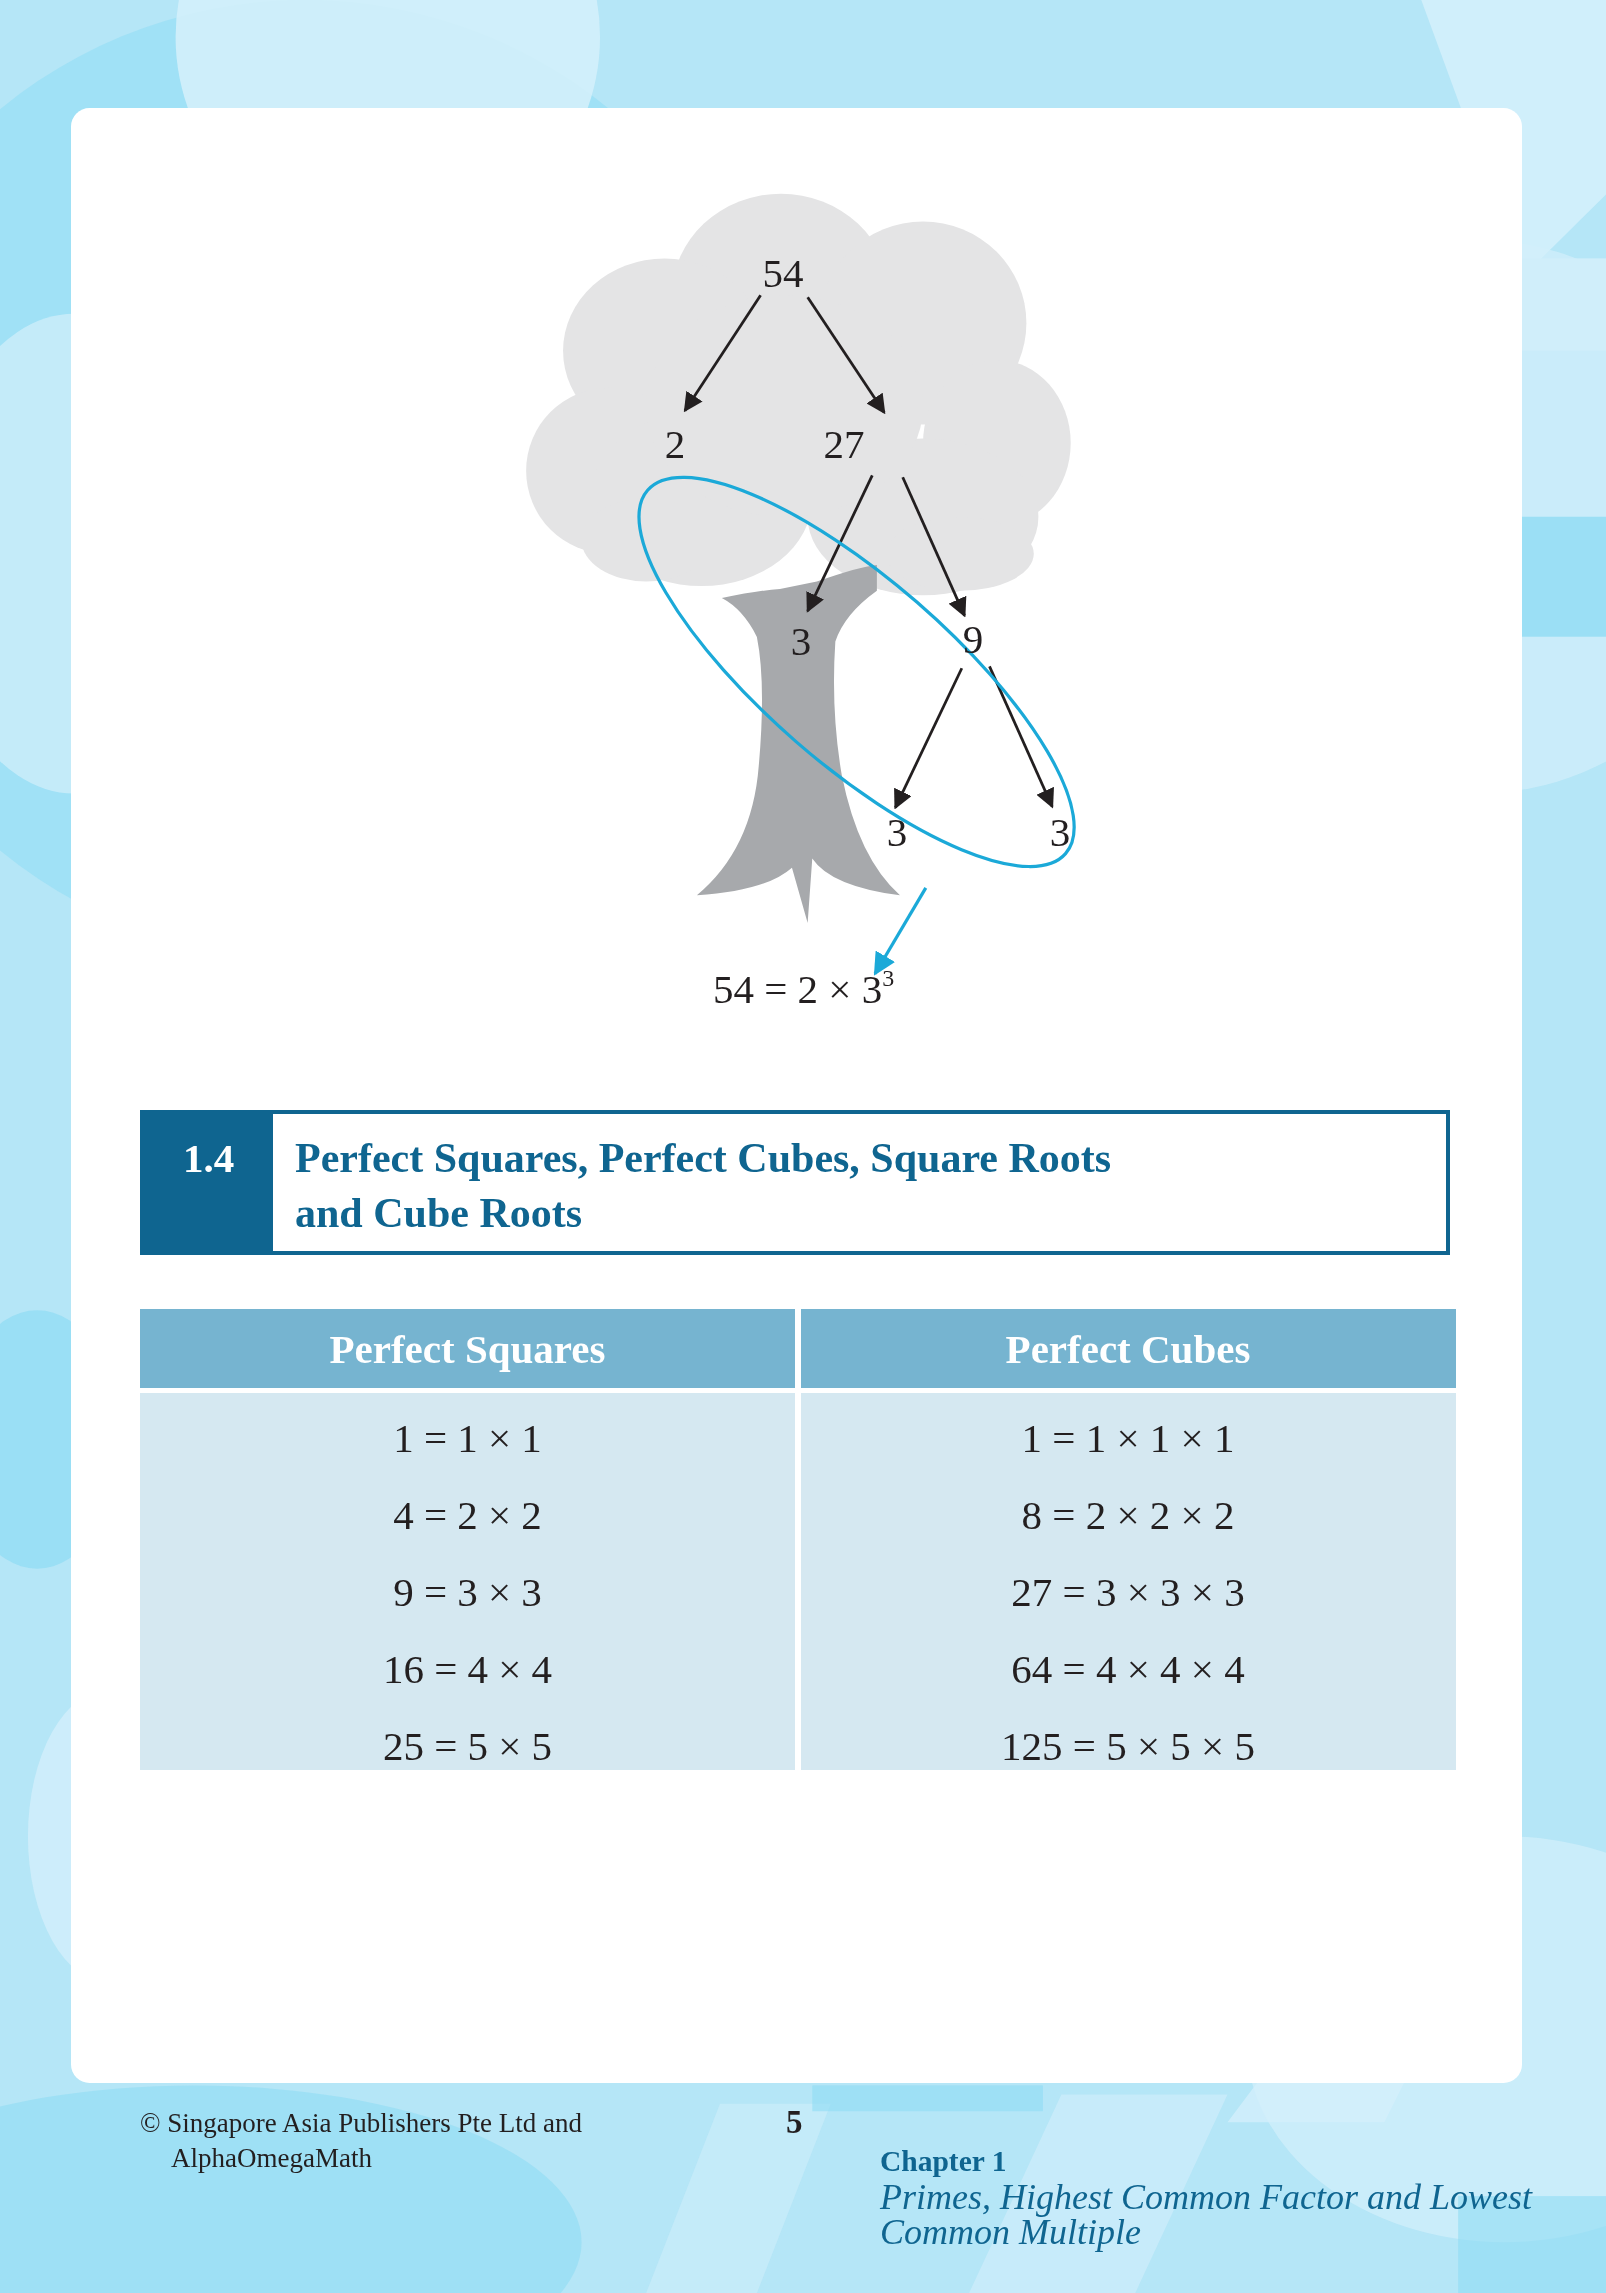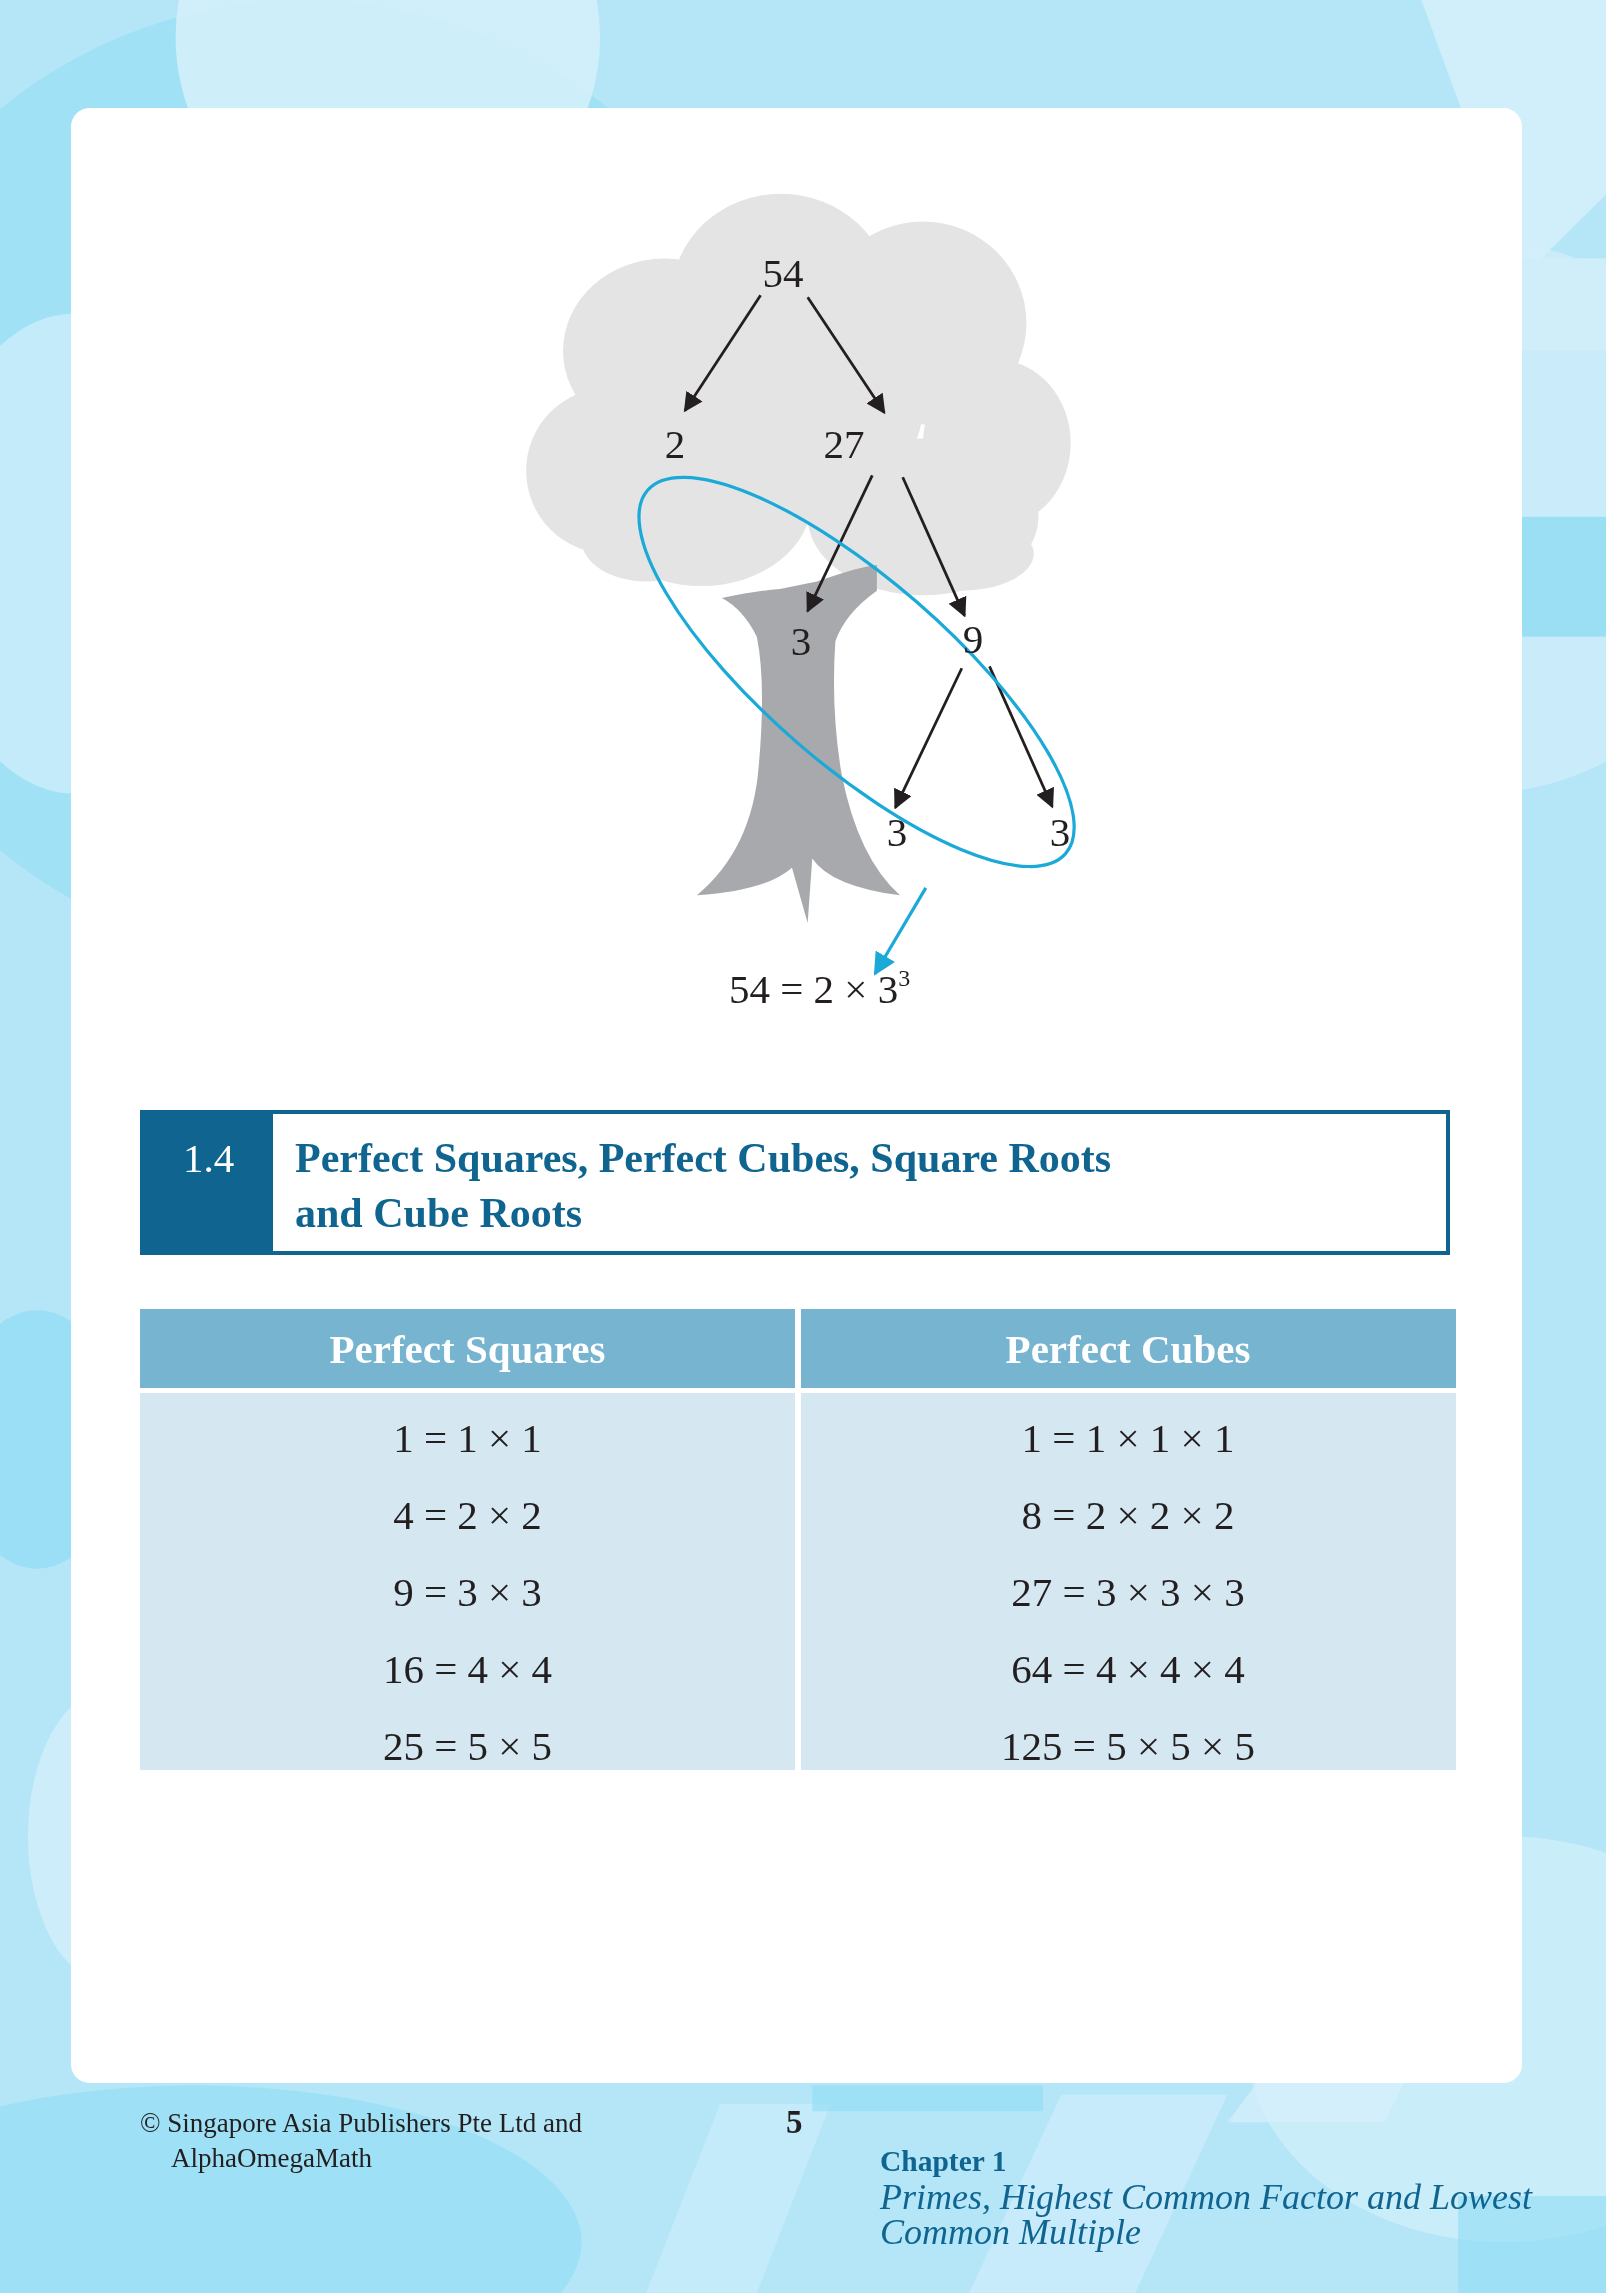--- a/index.html
+++ b/index.html
@@ -13,30 +13,30 @@
       position: absolute; left: 71px; top: 108px; width: 1451px; height: 1975px;
       background: #ffffff; border-radius: 18.5px; z-index: 1;
     }
     .tree { position: absolute; left: 0; top: 0; width: 1607px; height: 1043px; z-index: 2; }
     .tnum {
       position: absolute; font-size: 41px; color: #231f20; line-height: 1;
       transform: translate(-50%, -50%); white-space: nowrap;
     }
     .equation {
       position: absolute; left: 713px; top: 969px; font-size: 41px; color: #231f20; line-height: 1;
-      white-space: nowrap; z-index: 3; margin-left: 16px;
+      white-space: nowrap; z-index: 3;
     }
     .equation sup { font-size: 24px; vertical-align: 16.6px; line-height: 0; }
 
     .section {
       position: absolute; left: 140px; top: 1110px; width: 1310px; height: 145px;
       border: 4.6px solid #0f6590; box-sizing: border-box; display: flex; z-index: 3; background:#fff;
     }
     .section-num {
-      width: 129px; background: #0f6590; color: #ffffff; font-weight: normal; font-size: 41px;
+      width: 129px; background: #0f6590; color: #ffffff; font-weight: bold; font-size: 41px;
       display: flex; align-items: flex-start; justify-content: center; padding-top: 20px; box-sizing: border-box;
     }
     .section-title {
       flex: 1; color: #0f6590; font-weight: bold; font-size: 42px; line-height: 55px;
       padding: 16.6px 0 0 22px;
       border-radius: 32px;
     }
 
     .table {
       position: absolute; left: 140px; top: 1309px; width: 1311px; z-index: 3;

